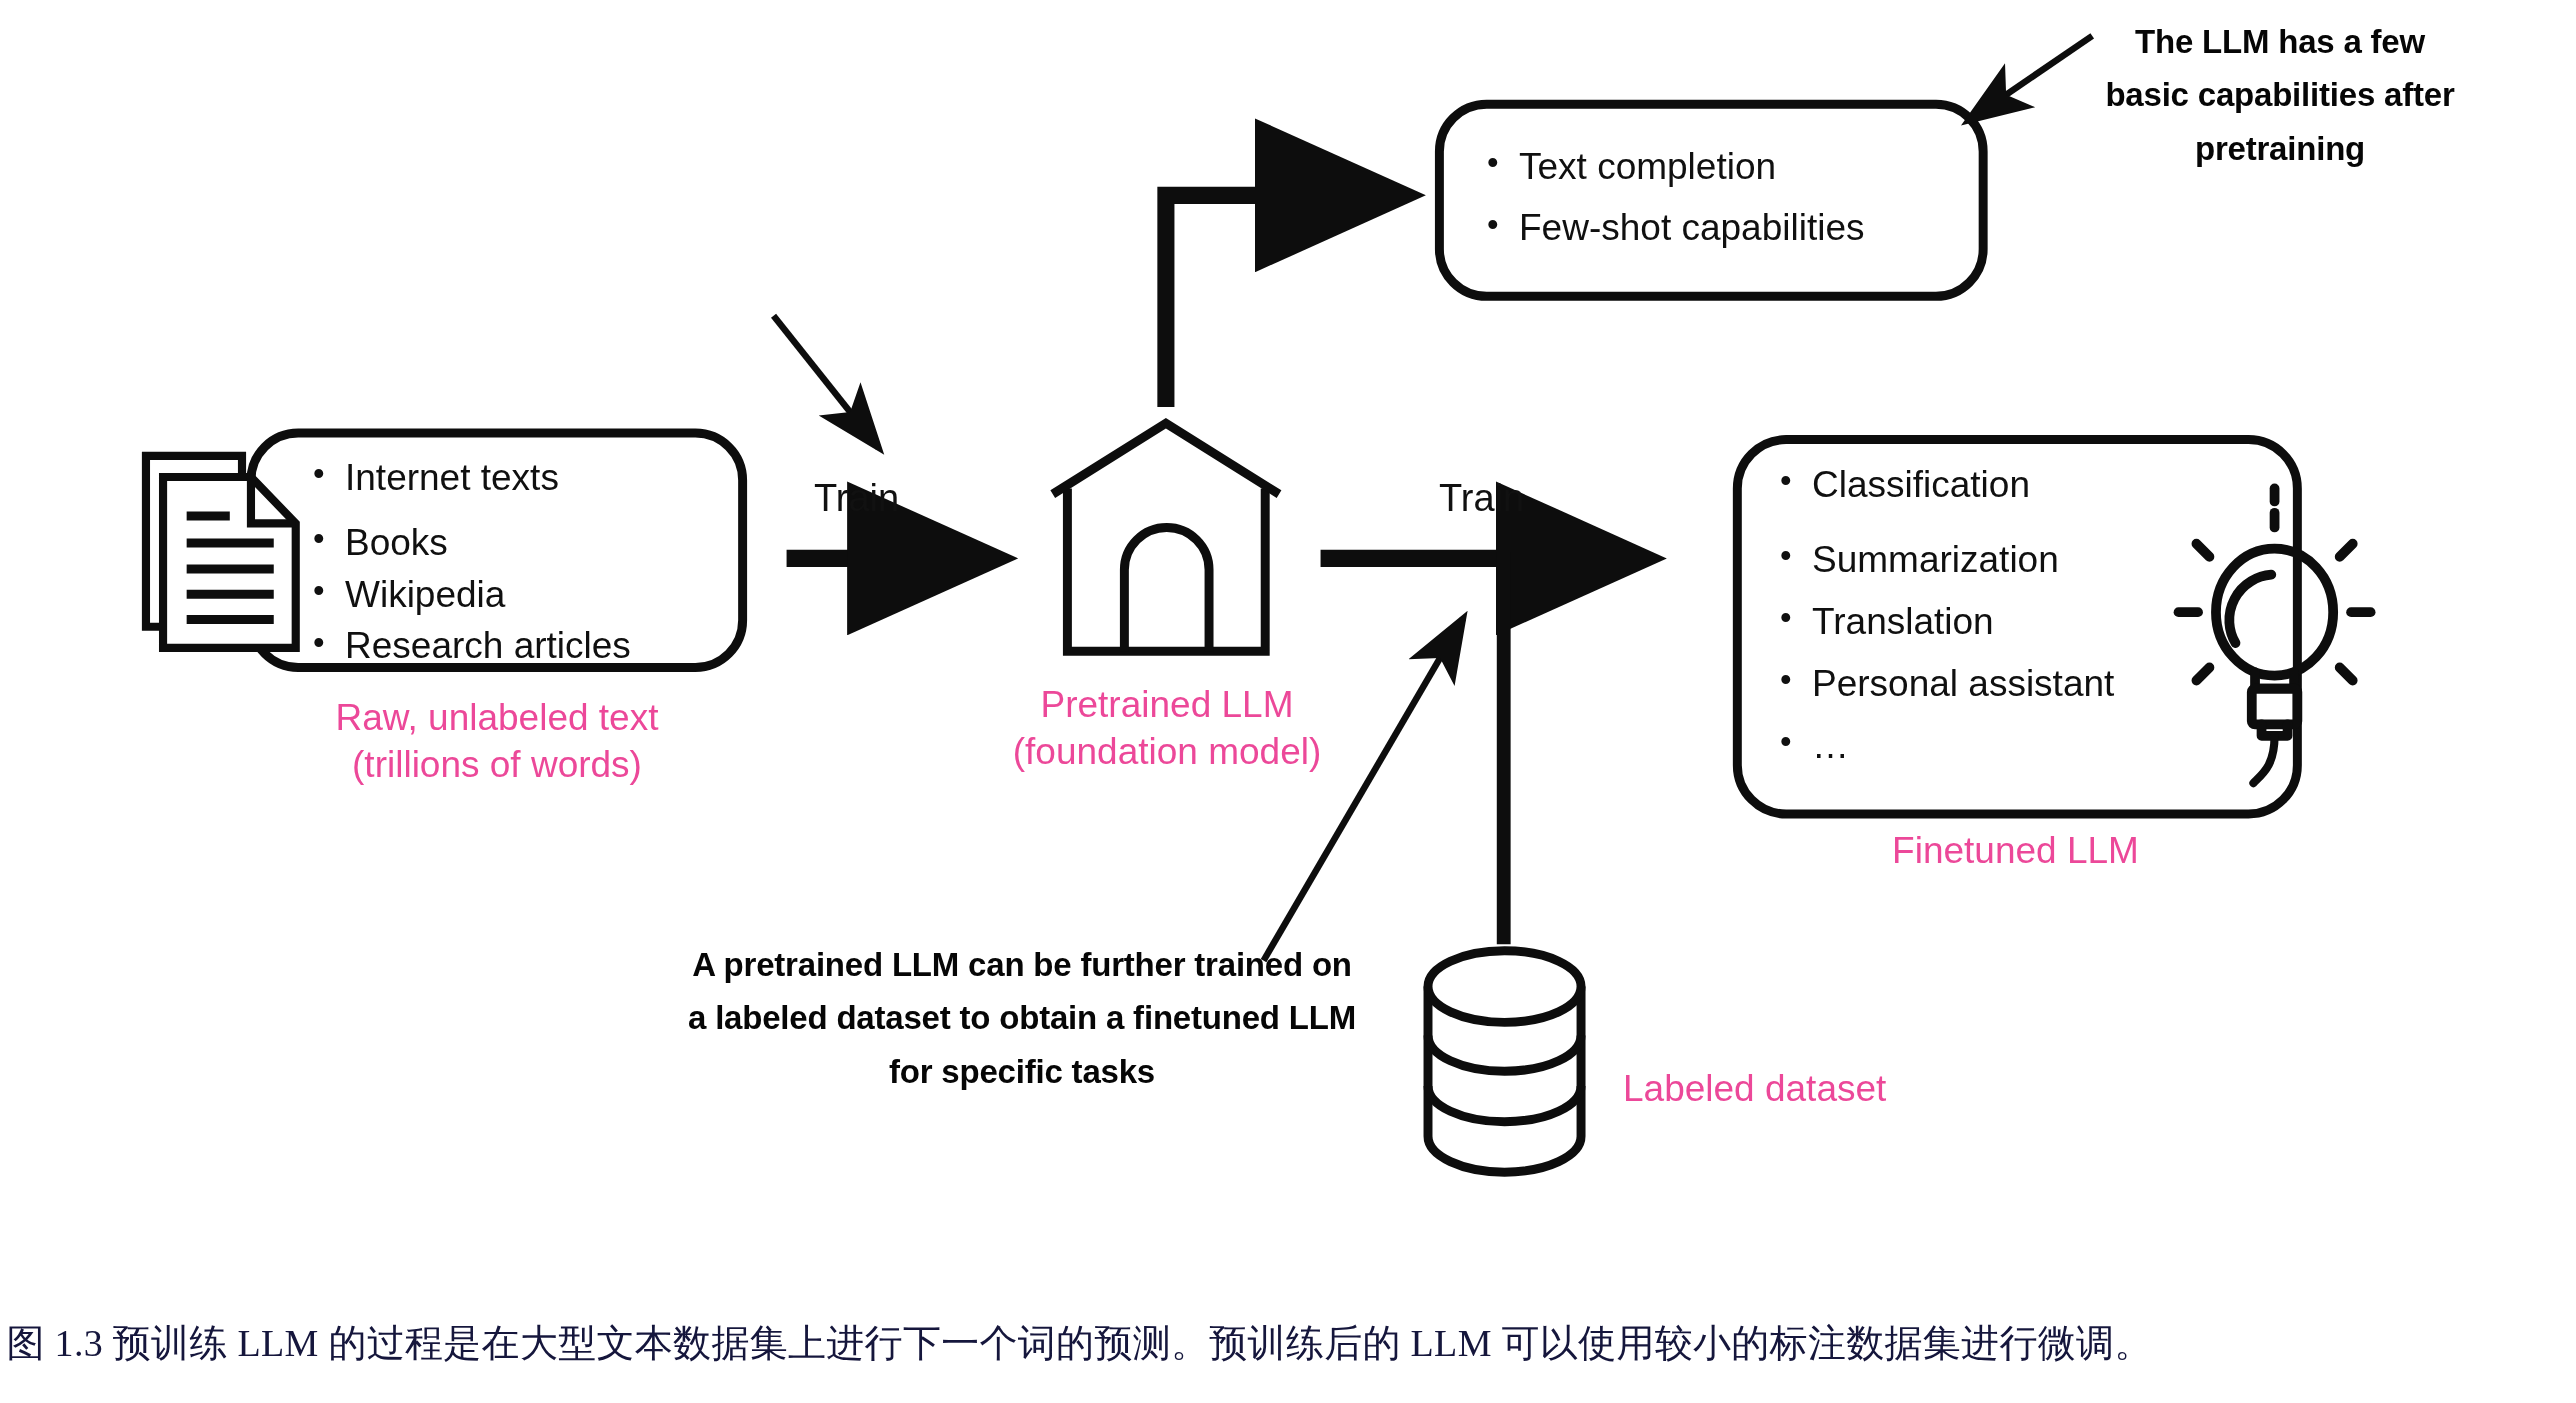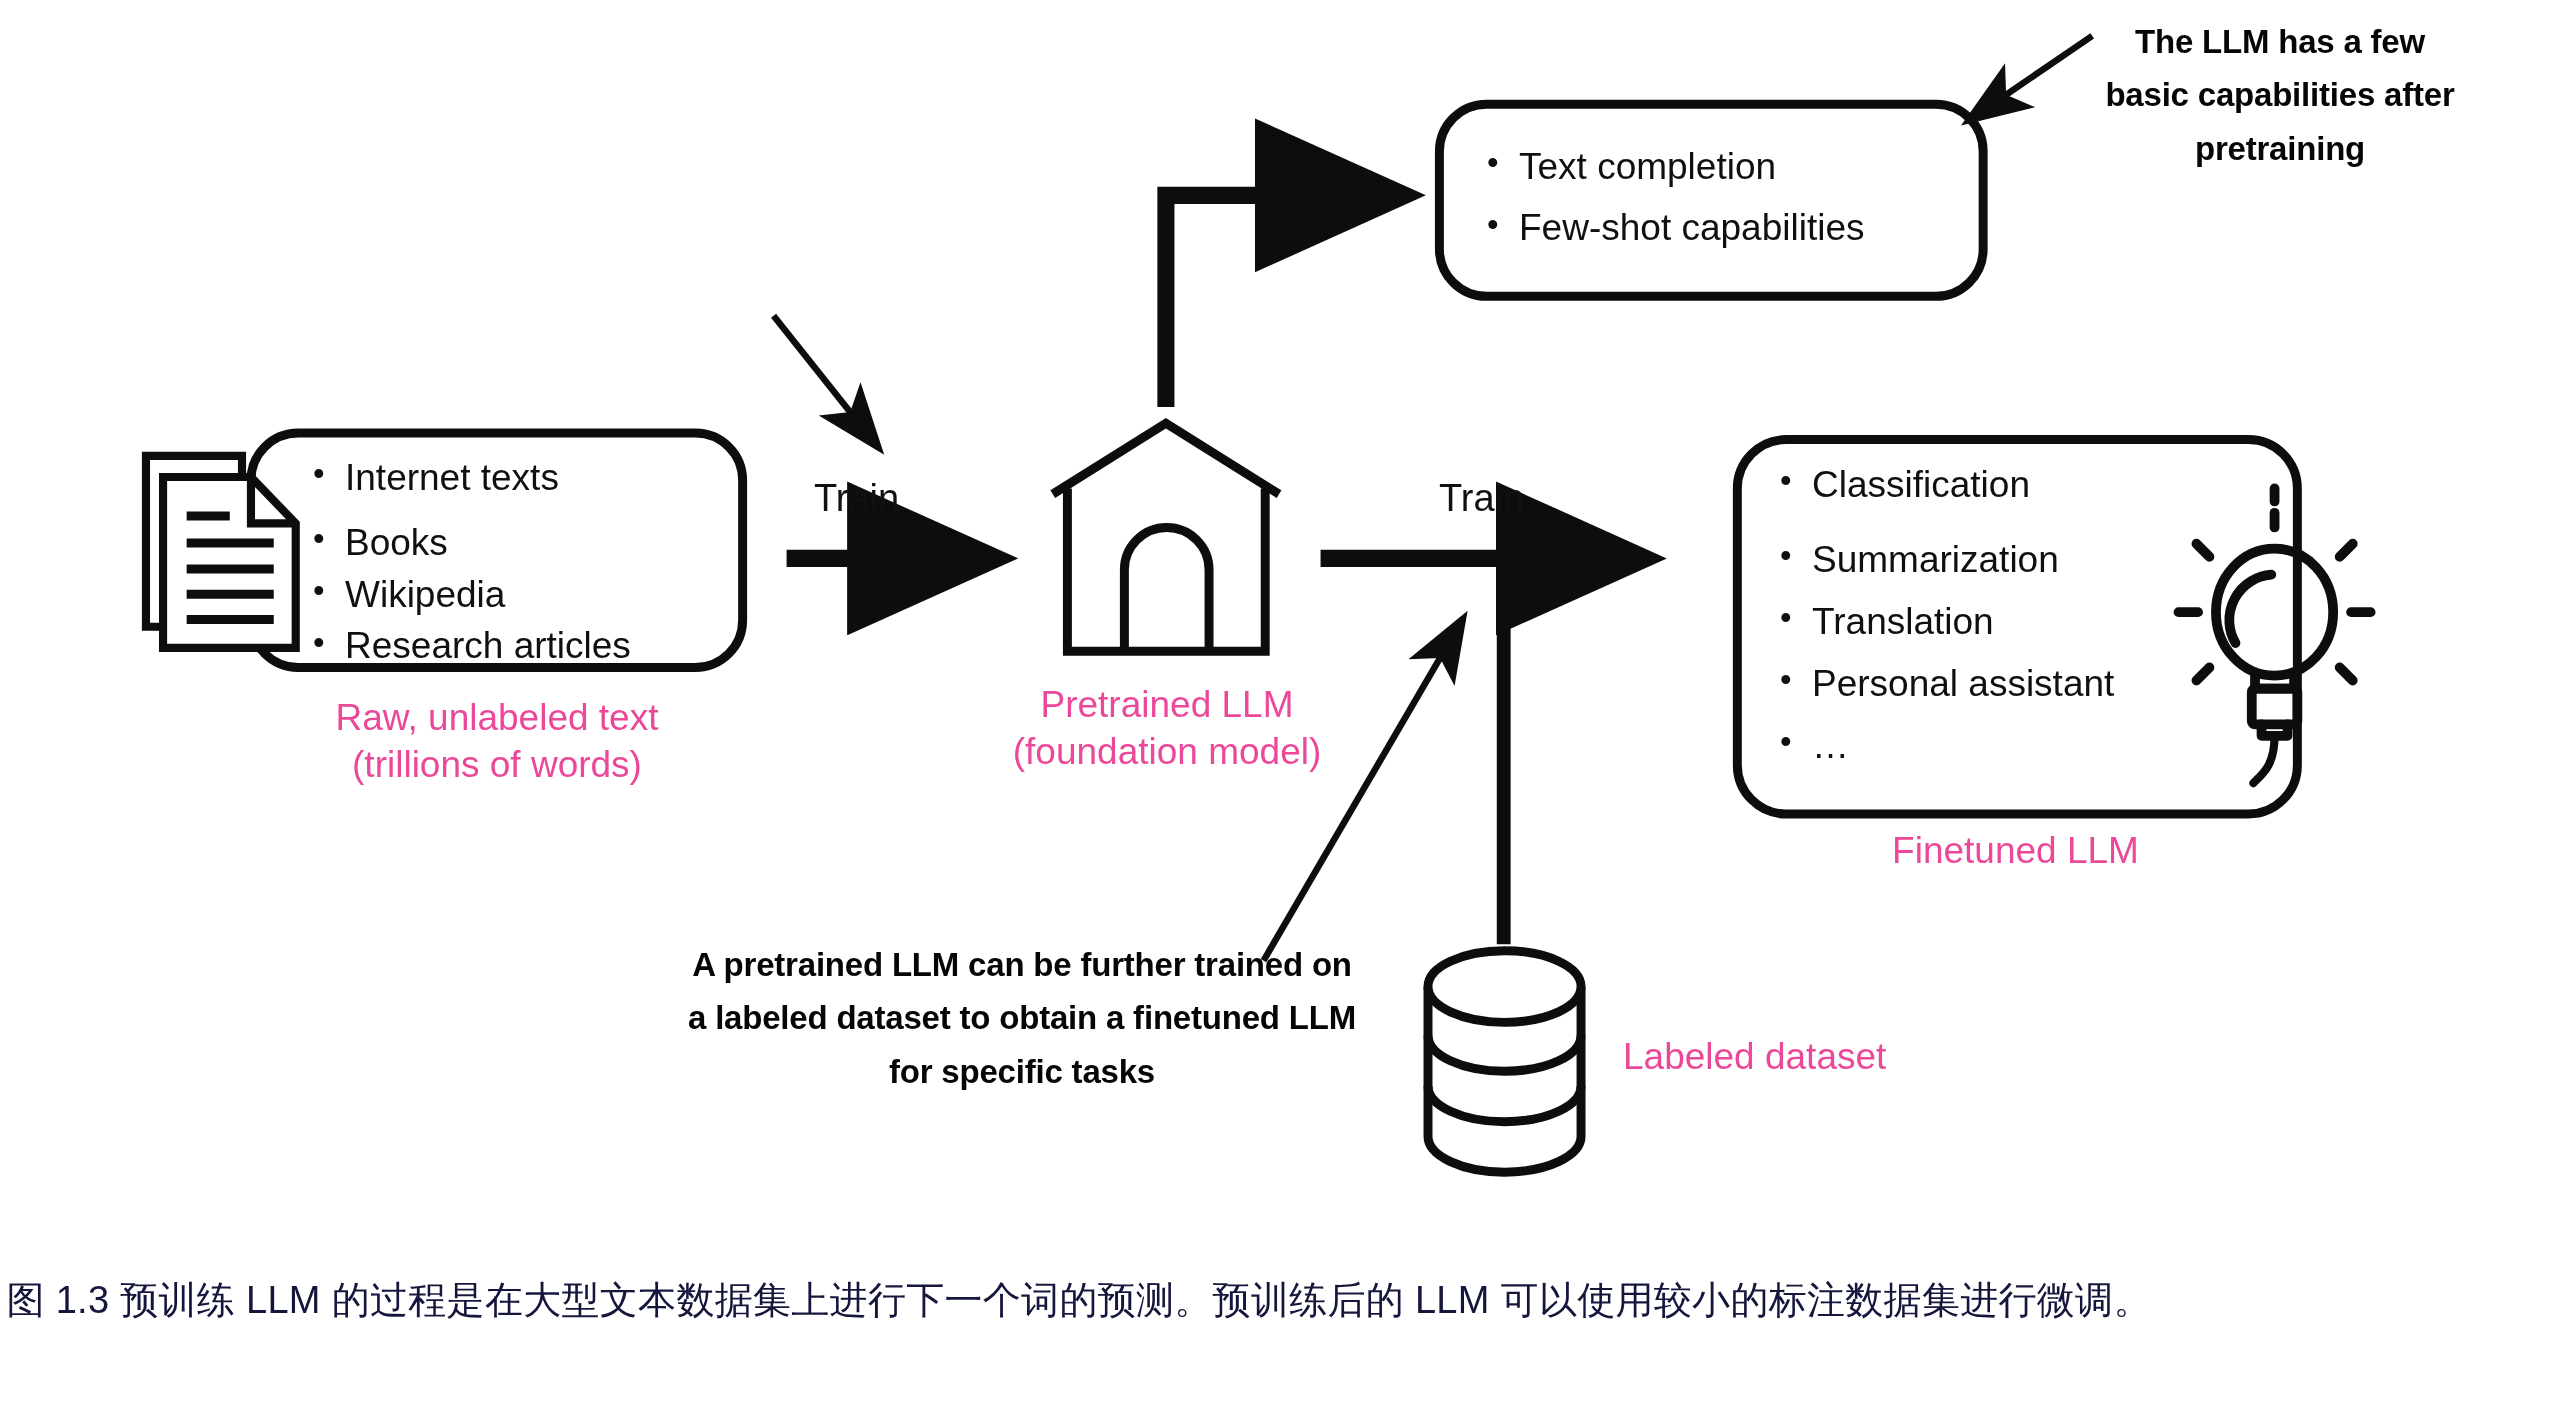--- a/index.html
+++ b/index.html
@@ -79,26 +79,26 @@
 
   .train-label {
     font-size: 38px;
     color: #111111;
   }
 
   
   #caption {
     position: absolute;
     left: 6.5px;
-    top: 1270px;
+    top: 1313px;
     width: 2556px;
     font-size: 38px;
     line-height: 1.62;
     color: #15163c;
-    font-family: Liberation Sans, sans-serif;
+    font-family: Liberation Serif, serif;
     letter-spacing: 0.3px;
   }
 </style>
 </head>
 <body>
 
 <div id="figure">
 
   <svg viewBox="0 0 3164 1500" xmlns="http://www.w3.org/2000/svg">
 
@@ -232,21 +232,21 @@
   <ul class="bullet-list" style="left:1775px; top:466px; width:488px;">
     <li style="margin-bottom:38px;">Classification</li>
     <li style="margin-bottom:25px;">Summarization</li>
     <li style="margin-bottom:25px;">Translation</li>
     <li style="margin-bottom:25px;">Personal assistant</li>
     <li>…</li>
   </ul>
 
   <div class="txt caption-label" style="left:1812px; top:832px; width:407px; text-align:center;">Finetuned LLM</div>
 
-  <div class="txt caption-label" style="left:1623px; top:1038px;">Labeled dataset</div>
+  <div class="txt caption-label" style="left:1623px; top:1070px;">Labeled dataset</div>
 
 
   <div class="txt annot" style="left:2105px; top:14.7px; width:350px;">The LLM has a few basic capabilities after pretraining</div>
 
   <div class="txt annot" style="left:688px; top:938px; width:668px;">A pretrained LLM can be further trained on a labeled dataset to obtain a finetuned LLM for specific tasks</div>
 
 </div>
 
 <div id="caption">图 1.3 预训练 LLM 的过程是在大型文本数据集上进行下一个词的预测。预训练后的 LLM 可以使用较小的标注数据集进行微调。</div>
 

